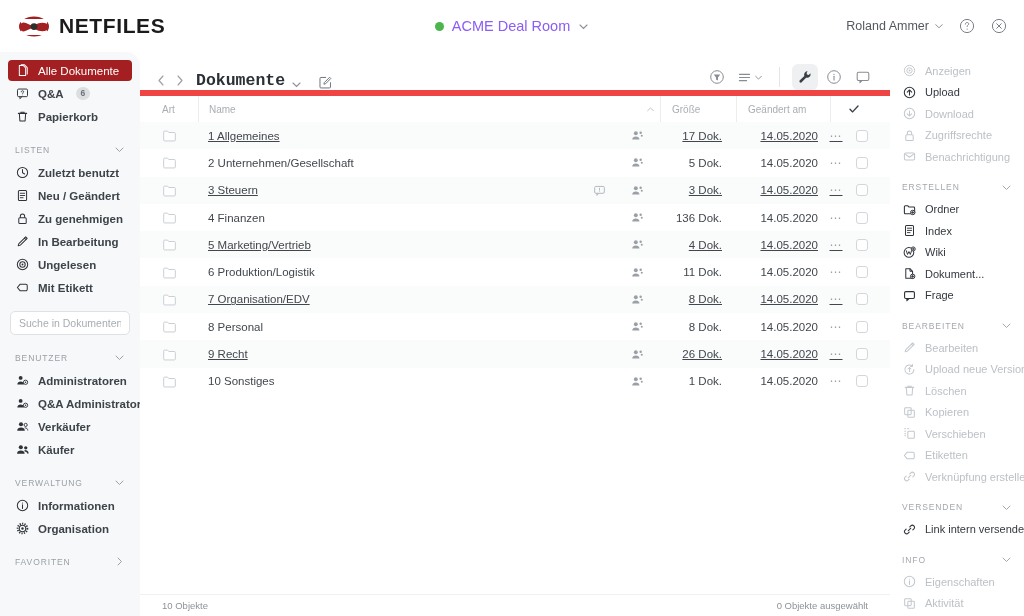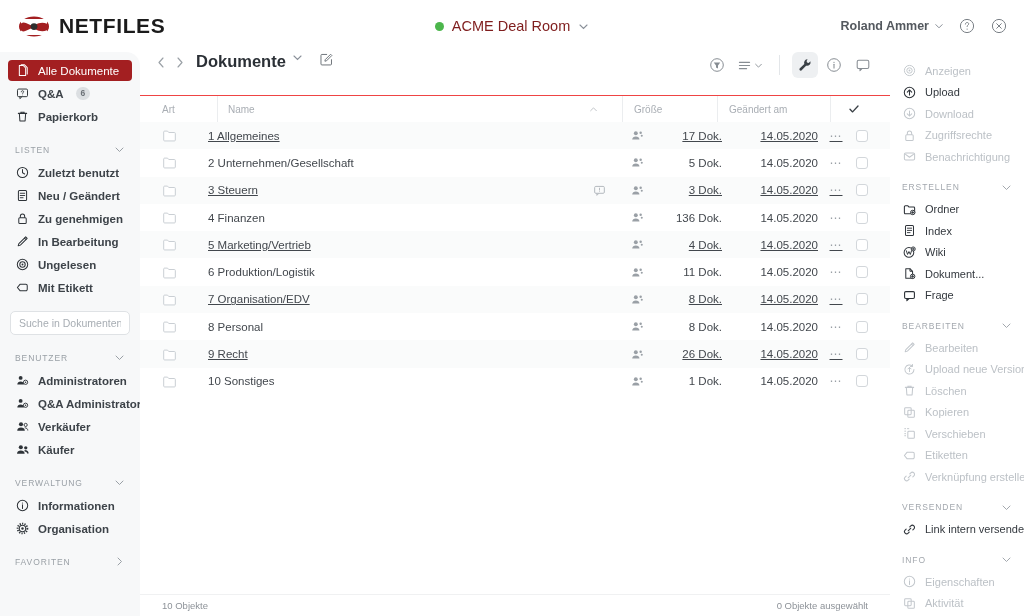--- a/index.html
+++ b/index.html
@@ -25,28 +25,28 @@
   .brand-mark { width: 32px; height: 21px; position: relative; }
   .brand-text { font-size: 21px; font-weight: 700; letter-spacing: 0.6px; color: #1b1b1b; }
 
   .room-center {
     position: absolute; left: 0; right: 0; top: 0; height: 52px;
     display: flex; align-items: center; justify-content: center;
     pointer-events: none;
   }
   .room-pill { display: flex; align-items: center; gap: 8px; pointer-events: auto; cursor: pointer; }
   .room-dot { width: 9px; height: 9px; border-radius: 50%; background: #4cb64c; }
-  .room-name { font-size: 14.5px; color: #7f1d1d; font-weight: 400; }
+  .room-name { font-size: 14.5px; color: #8b5cf6; font-weight: 400; }
   .caret { display: inline-block; color: #8a9099; }
 
   .topright {
     margin-left: auto; display: flex; align-items: center; gap: 14px;
     padding-right: 16px;
   }
-  .user-name { font-size: 12.5px; color: #54595f; cursor: pointer; display:flex; align-items:center; gap:5px;font-weight:bold;}
+  .user-name { font-size: 12.5px; color: #54595f; cursor: pointer; display:flex; align-items:center; gap:5px;}
   .ic-btn { width: 18px; height: 18px; display: inline-flex; align-items: center; justify-content: center; cursor: pointer; color: #7a8086; }
 
   
   .body-row { flex: 1; display: flex; min-height: 0; }
 
   
   .sidebar {
     width: 140px; flex: 0 0 140px;
     background: #f7f8f9;
     border-top-right-radius: 14px;
@@ -78,42 +78,42 @@
   .side-search input {
     width: 100%; height: 24px; border: 1px solid #dfe2e5; border-radius: 5px;
     background: #fff; font-size: 10.5px; color: #3d4349; padding: 0 8px;
     font-family: "Liberation Sans", sans-serif; outline: none;
   }
   .side-search input::placeholder { color: #a7adb3; }
 
   
   .main { flex: 1; min-width: 0; display: flex; flex-direction: column; background: #fff; }
   .main-toolbar {
-    height: 44px; flex: 0 0 44px; display: flex; align-items: flex-start;
-    padding: 0 14px 0 14px; border-bottom: 1px solid #ef4444;
+    height: 44px; flex: 0 0 44px; display: flex; align-items: flex-end;
+    padding: 0 14px 0 14px; border-bottom: 6px solid #ef4444; font-family: Liberation Mono, monospace;
   }
   .navarrows { display: flex; gap: 3px; align-items: center; color: #9aa0a6; margin-right: 9px; }
   .navarrow { width: 15px; height: 20px; display: inline-flex; align-items: center; justify-content: center; cursor: pointer; }
   .crumb-title { font-size: 16.5px; font-weight: 700; color: #2b3036; cursor: pointer; }
   .crumb-caret { margin-left: 6px; color: #8a9099; font-size: 11px; cursor: pointer; }
   .edit-ic { margin-left: 16px; color: #6d7379; cursor: pointer; display:inline-flex; }
   .tb-right { margin-left: auto; display: flex; align-items: center; gap: 3px; }
   .tbtn {
     width: 26px; height: 26px; border-radius: 6px; display: inline-flex;
     align-items: center; justify-content: center; color: #878d93; cursor: pointer;
   }
   .tbtn.wide { width: 34px; gap: 2px; }
   .tbtn.on { background: #eef0f2; color: #3a4046; }
   .tb-sep { width: 1px; height: 20px; background: #e3e6e9; margin: 0 9px; }
 
   
   .table-wrap { flex: 1; min-height: 0; display: flex; flex-direction: column; }
   .thead {
     height: 26px; flex: 0 0 26px; display: flex; 
-    font-size: 10px; color: #a9aeb4; padding: 0 14px; gap: 19px;
+    font-size: 10px; color: #a9aeb4; padding: 0 14px;
   }
   .th { display: flex; align-items: center; height: 26px; }
   .th-art { width: 44px; padding-left: 8px; }
   .th-name { flex: 1; border-left: 1px solid #ebedef; padding-left: 10px; }
   .th-sort { width: 20px; display:flex; align-items:center; justify-content:center; color:#b6bbc0;}
   .th-size { width: 76px; border-left: 1px solid #ebedef; padding-left: 11px; }
   .th-mod  { width: 94px; border-left: 1px solid #ebedef; padding-left: 11px; }
   .th-chk  { width: 46px; border-left: 1px solid #ebedef; display: flex; align-items: center; justify-content: center; color: #3a4046; }
 
   .rows { flex: 1; overflow: hidden; }

